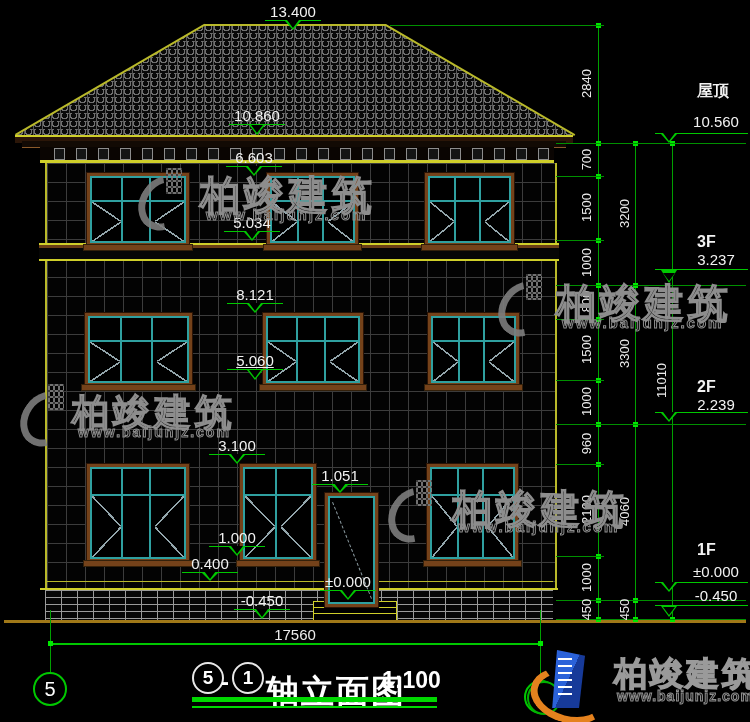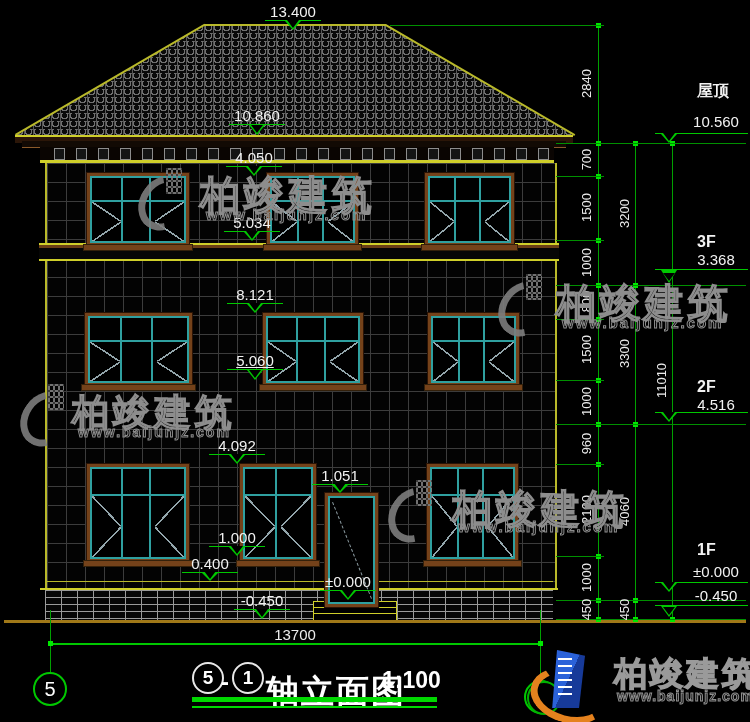--- a/index.html
+++ b/index.html
@@ -285,33 +285,33 @@
       <div class="dtxt rot" style="left:589px;top:346px;">3300</div>
       <div class="dtxt rot" style="left:589px;top:504px;">4060</div>
       <div class="dtxt rot" style="left:589px;top:602px;">450</div>
       <div class="dtxt rot" style="left:626px;top:373px;">11010</div>
       <div class="mk-t" style="left:293px;top:3px;">13.400</div>
       <div class="mk-u" style="left:293px;top:20px;width:56px;"></div>
       <div class="tri" style="left:293px;top:21px;border-top-width:9px;"></div>
       <div class="mk-t" style="left:257px;top:107px;">10.860</div>
       <div class="mk-u" style="left:257px;top:124px;width:56px;"></div>
       <div class="tri" style="left:257px;top:125px;border-top-width:10px;"></div>
-      <div class="mk-t" style="left:254px;top:149px;">4.050</div>
+      <div class="mk-t" style="left:254px;top:149px;">6.603</div>
       <div class="mk-u" style="left:254px;top:166px;width:56px;"></div>
       <div class="tri" style="left:254px;top:167px;border-top-width:9px;"></div>
       <div class="mk-t" style="left:252px;top:214px;">5.034</div>
       <div class="mk-u" style="left:252px;top:231px;width:56px;"></div>
       <div class="tri" style="left:252px;top:232px;border-top-width:9px;"></div>
       <div class="mk-t" style="left:255px;top:286px;">8.121</div>
       <div class="mk-u" style="left:255px;top:303px;width:56px;"></div>
       <div class="tri" style="left:255px;top:304px;border-top-width:9px;"></div>
       <div class="mk-t" style="left:255px;top:352px;text-decoration:underline;">5.060</div>
       <div class="mk-u" style="left:255px;top:369px;width:56px;"></div>
       <div class="tri" style="left:255px;top:370px;border-top-width:10px;"></div>
-      <div class="mk-t" style="left:237px;top:437px;">4.092</div>
+      <div class="mk-t" style="left:237px;top:437px;">3.100</div>
       <div class="mk-u" style="left:237px;top:454px;width:56px;"></div>
       <div class="tri" style="left:237px;top:455px;border-top-width:9px;"></div>
       <div class="mk-t" style="left:340px;top:467px;">1.051</div>
       <div class="mk-u" style="left:340px;top:484px;width:56px;"></div>
       <div class="tri" style="left:340px;top:485px;border-top-width:8px;"></div>
       <div class="mk-t" style="left:237px;top:529px;">1.000</div>
       <div class="mk-u" style="left:237px;top:546px;width:56px;"></div>
       <div class="tri" style="left:237px;top:547px;border-top-width:9px;"></div>
       <div class="mk-t" style="left:210px;top:555px;">0.400</div>
       <div class="mk-u" style="left:210px;top:572px;width:56px;"></div>
@@ -320,25 +320,25 @@
       <div class="mk-u" style="left:348px;top:590px;width:56px;"></div>
       <div class="tri" style="left:348px;top:591px;border-top-width:9px;"></div>
       <div class="mk-t" style="left:262px;top:592px;">-0.450</div>
       <div class="mk-u" style="left:262px;top:609px;width:56px;"></div>
       <div class="tri" style="left:262px;top:610px;border-top-width:9px;"></div>
       <div class="flbl" style="left:697px;top:81px;">屋顶</div>
       <div class="mk-t" style="left:716px;top:113px;">10.560</div>
       <div class="hl2" style="left:655px;top:133px;width:93px;height:1px;"></div>
       <div class="tri" style="left:669px;top:134px;border-top-width:9px;"></div>
       <div class="flbl" style="left:697px;top:233px;">3F</div>
-      <div class="mk-t" style="left:716px;top:251px;">3.368</div>
+      <div class="mk-t" style="left:716px;top:251px;">3.237</div>
       <div class="hl2" style="left:655px;top:269px;width:93px;height:1px;"></div>
       <div class="tri" style="left:669px;top:270px;border-top-width:13px;"></div>
       <div class="flbl" style="left:697px;top:378px;">2F</div>
-      <div class="mk-t" style="left:716px;top:396px;">4.516</div>
+      <div class="mk-t" style="left:716px;top:396px;">2.239</div>
       <div class="hl2" style="left:655px;top:412px;width:93px;height:1px;"></div>
       <div class="tri" style="left:669px;top:413px;border-top-width:9px;"></div>
       <div class="flbl" style="left:697px;top:541px;">1F</div>
       <div class="mk-t" style="left:716px;top:563px;">±0.000</div>
       <div class="hl2" style="left:655px;top:582px;width:93px;height:1px;"></div>
       <div class="tri" style="left:669px;top:583px;border-top-width:9px;"></div>
       <div class="mk-t" style="left:716px;top:587px;">-0.450</div>
       <div class="hl2" style="left:655px;top:605px;width:93px;height:1px;"></div>
       <div class="tri" style="left:669px;top:606px;border-top-width:11px;"></div>
       <div class="wm-c" style="left:140px;top:174px;"></div>
@@ -357,21 +357,21 @@
       <div class="wm-bd" style="left:416px;top:480px;"></div>
       <div class="wm-b" style="left:452px;top:482px;font-size:40px;">柏竣建筑</div>
       <div class="wm-s" style="left:458px;top:518px;font-size:15px;">www.baijunjz.com</div>
     </div>
 
   <div class="vl" style="left:50px;top:610px;height:63px;"></div>
   <div class="vl" style="left:540px;top:610px;height:70px;"></div>
   <div class="hl2" style="left:50px;top:643px;width:490px;"></div>
   <div class="dot" style="left:50px;top:643px;"></div>
   <div class="dot" style="left:540px;top:643px;"></div>
-  <div class="dtxt" style="left:260px;top:626px;font-size:15px;">13700</div>
+  <div class="dtxt" style="left:260px;top:626px;font-size:15px;">17560</div>
   <div class="bub" style="left:33px;top:672px;">
       <span>5</span>
     </div>
   <div class="bub" style="left:524px;top:680px;">
       <span>1</span>
     </div>
 
   <div class="tcirc" style="left:192px;top:662px;">
       <span>5</span>
     </div>

